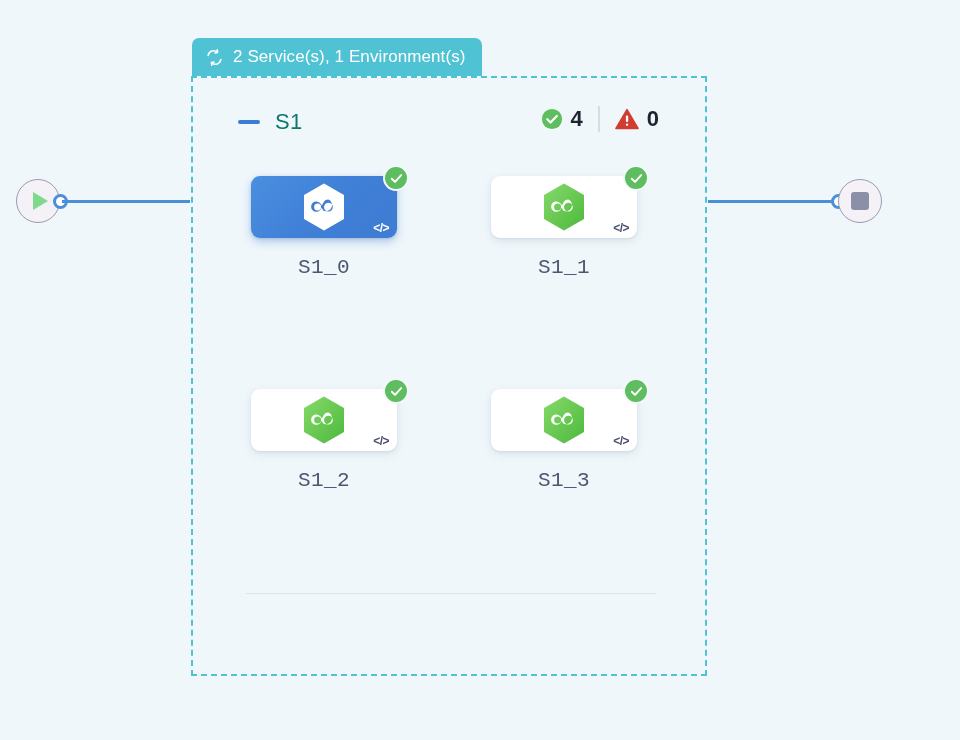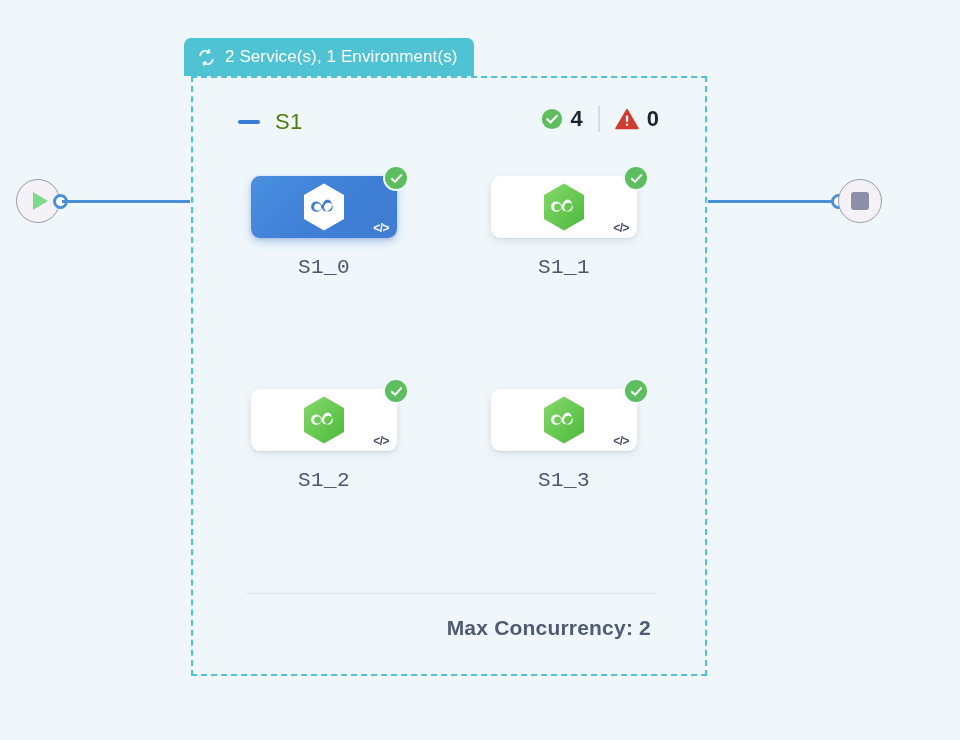--- a/index.html
+++ b/index.html
@@ -65,21 +65,21 @@
     height: 3px;
     background: #4a90d9;
     top: 200px;
   }
   .wire-left  { left: 62px;  width: 128px; }
   .wire-right { left: 708px; width: 132px; }
 
   
   .group-header {
     position: absolute;
-    left: 184px;
+    left: 192px;
     top: 38px;
     height: 38px;
     padding: 0 16px 0 13px;
     background: #4fc3d4;
     border-radius: 7px 7px 0 0;
     display: flex;
     align-items: center;
     gap: 9px;
     color: #ffffff;
     font-size: 17px;
@@ -111,21 +111,21 @@
   }
   .collapse-toggle {
     width: 22px;
     height: 4px;
     background: #3a7bd5;
     border-radius: 2px;
     display: block;
   }
   .group-title {
     font-size: 22px;
-    color: #4d7c0f;
+    color: #0f766e;
     font-weight: 400;
     letter-spacing: 0.3px;
   }
 
   
   .status-row {
     position: absolute;
     right: 46px;
     top: 28px;
     display: flex;
@@ -379,16 +379,15 @@
             </svg>
           </span>
           <span class="code-badge">&lt;/&gt;</span>
         </div>
         <span class="node-label">S1_3</span>
       </div>
 
     </div>
 
     <div class="group-divider"></div>
-    <div class="footer-text">Max Concurrency: 2</div>
 
   </div>
 </div>
 
 </body></html>

